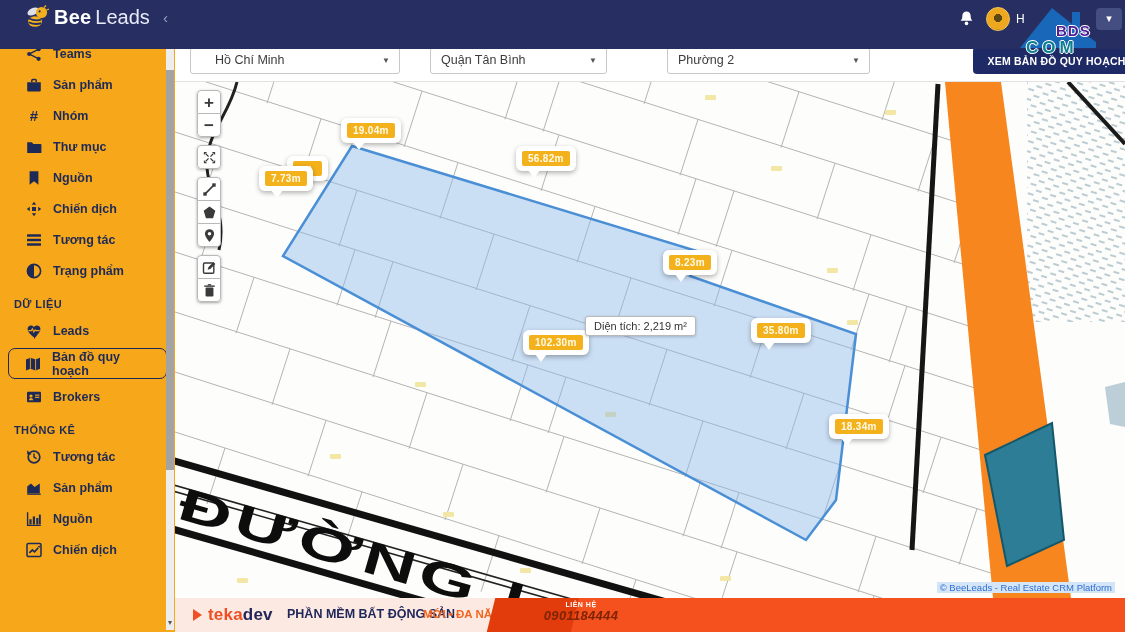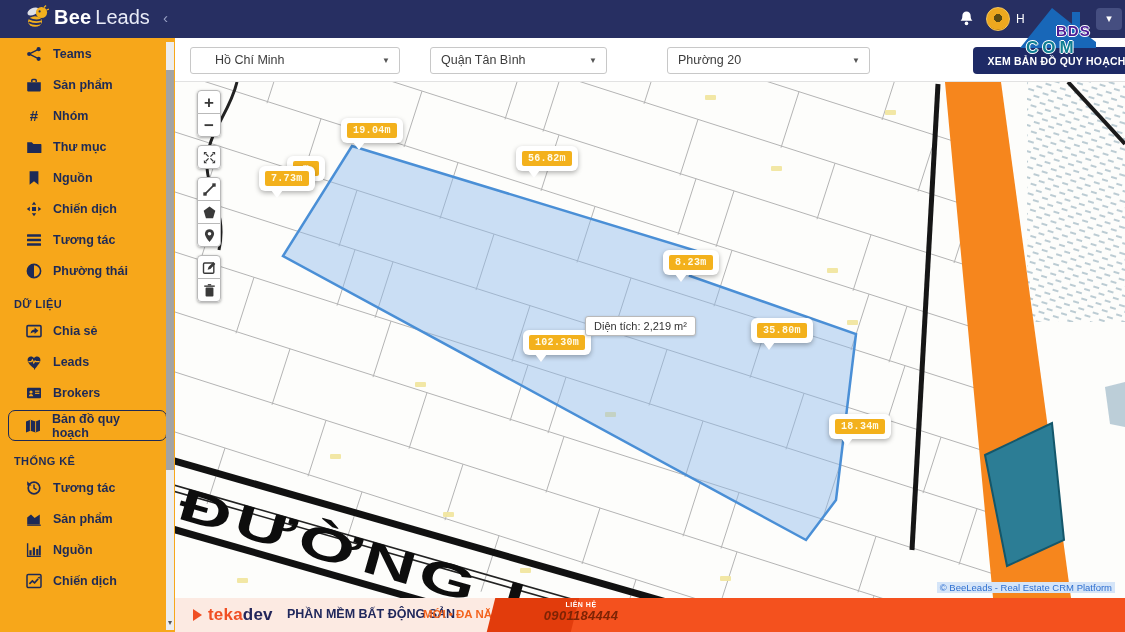--- a/index.html
+++ b/index.html
@@ -1,19 +1,19 @@
 <!DOCTYPE html>
 <html style="--navy: #272f62; --sidebar_orange: #f7a71a; --button_navy: #1e2a66; --chip_yellow: #f3b11c; --polygon_blue: #4a8fd6; --polygon_fill: #8cb9eb; --road_orange: #f6861d; --teal: #2c7d95; --footer_orange: #f4511e;"><head>
 <meta charset="utf-8">
 <style>
   html,body{margin:0;padding:0;background:#000;}
   .stage{position:relative;width:1125px;height:632px;overflow:hidden;background:#fff;
          font-family:"Liberation Sans","DejaVu Sans",sans-serif;-webkit-font-smoothing:antialiased;}
   
-  .topbar{position:absolute;left:0;top:0;width:1125px;height:38px;background:var(--navy,#272f62);z-index:30;}
+  .topbar{position:absolute;left:0;top:0;width:1125px;height:49px;background:var(--navy,#272f62);z-index:30;}
   .logo{position:absolute;left:24px;top:4px;display:flex;align-items:center;gap:4px;cursor:pointer;}
   .logo .lb{color:#fff;font-weight:bold;font-size:20px;letter-spacing:.2px;}
   .logo .ll{color:#e8ebf7;font-weight:300;font-size:20px;}
   .collapse{position:absolute;left:163px;top:9px;color:#9aa2c6;font-size:15px;cursor:pointer;}
   .bell{position:absolute;left:958px;top:10px;width:17px;height:17px;color:#fff;}
   .avatar{position:absolute;left:986px;top:7px;width:24px;height:24px;border-radius:50%;
           background:radial-gradient(circle at 50% 45%, #5a4a12 0 24%, #eda81f 25% 70%, #c88a12 71% 100%);
           border:1.5px solid #f5c65a;box-sizing:border-box;cursor:pointer;}
   .uname-l{position:absolute;left:1016px;top:12px;color:#fff;font-size:12px;}
   .uname-r{position:absolute;left:1072px;top:12px;color:#fff;font-size:12px;}
@@ -44,21 +44,21 @@
   .map svg.base{position:absolute;left:0;top:0;}
   .mtb{position:absolute;left:22px;top:8px;z-index:8;}
   .mtb-group{margin-bottom:8px;border-radius:4px;box-shadow:0 1px 3px rgba(0,0,0,.35);}
   .mtb-btn{width:24px;height:24px;background:#fff;border:1px solid #b9b9b9;box-sizing:border-box;color:#3a3a3a;
            display:flex;align-items:center;justify-content:center;cursor:pointer;margin-top:-1px;}
   .mtb-group .mtb-btn:first-child{margin-top:0;border-radius:4px 4px 0 0;}
   .mtb-group .mtb-btn:last-child{border-radius:0 0 4px 4px;}
   .mtb-group .mtb-btn:only-child{border-radius:4px;}
   .mtb-btn svg{width:15px;height:15px;display:block;}
   .mtb-txt{font-size:17px;font-weight:bold;line-height:1;}
-  .bub{position:absolute;background:#fff;border-radius:6px;padding:5px 6px;box-shadow:0 2px 5px rgba(0,0,0,.3);z-index:6;font-family:Liberation Mono, monospace;}
+  .bub{position:absolute;background:#fff;border-radius:6px;padding:5px 6px;box-shadow:0 2px 5px rgba(0,0,0,.3);z-index:6;}
   .bub:after{content:"";position:absolute;left:12px;bottom:-7px;border-left:6px solid transparent;
              border-right:6px solid transparent;border-top:8px solid #fff;}
   .bub .chip{display:block;background:var(--chip_yellow,#f3b11c);color:#fffbe8;font-weight:bold;font-size:10px;
              padding:2px 6px;border-radius:2px;letter-spacing:.3px;white-space:nowrap;}
   .bub.partial{z-index:5;} .bub.partial .chip{padding:2px 10px;}
   .areatip{position:absolute;background:#fff;border:1px solid #b9b9b9;border-radius:3px;padding:3px 8px;
            font-size:11px;color:#333;box-shadow:0 1px 3px rgba(0,0,0,.2);z-index:7;white-space:nowrap;}
   .attr{position:absolute;right:10px;bottom:5px;font-size:9.5px;color:#2e6fd0;background:#d5e5f8;
         padding:0 3px;z-index:7;}
   
@@ -174,61 +174,52 @@
         </span>
         <span>Tương tác</span>
       </div>
       <div class="sb-item">
         <span class="ic">
           <svg viewBox="0 0 16 16" fill="currentColor">
             <circle cx="8" cy="8" r="6.6" fill="none" stroke="currentColor" stroke-width="1.6"></circle>
             <path d="M8 1.4a6.6 6.6 0 000 13.2z"></path>
           </svg>
         </span>
-        <span>Phường thái</span>
+        <span>Trạng phẩm</span>
       </div>
       <div class="sb-head">DỮ LIỆU</div>
-      <div class="sb-item">
-        <span class="ic">
-          <svg viewBox="0 0 16 16" fill="currentColor">
-            <rect x="1" y="2.6" width="14" height="11" rx="1.2" fill="none" stroke="currentColor" stroke-width="1.6"></rect>
-            <path d="M4.6 10.6c.2-2.8 1.8-4 4-4.1V4.6l3.8 3.2-3.8 3.2V9.2c-1.6 0-2.9.3-4 1.4z"></path>
-          </svg>
-        </span>
-        <span>Chia sẻ</span>
-      </div>
       <div class="sb-item">
         <span class="ic">
           <svg viewBox="0 0 16 16" fill="currentColor">
             <path d="M8 14.2C5 11.8 1.6 9 1.6 5.9c0-2 1.5-3.5 3.3-3.5C6.2 2.4 7.4 3 8 4c.6-1 1.8-1.6 3.1-1.6 1.8 0 3.3 1.5 3.3 3.5 0 3.1-3.4 5.9-6.4 10.3z"></path>
             <path d="M2.4 7.6h3l1-1.8 1.4 3.2 1.3-2.2.8.8h3.7" fill="none" stroke="#f7a71a" stroke-width="1.1"></path>
           </svg>
         </span>
         <span>Leads</span>
+      </div>
+      <div class="sb-item sel">
+        <span class="ic">
+          <svg viewBox="0 0 16 16" fill="currentColor">
+            <path d="M1 3.4l4.4-1.6 5.2 1.6L15 1.8v11l-4.4 1.6-5.2-1.6L1 14.4z"></path>
+            <path d="M5.4 1.8v11M10.6 3.4v11" stroke="#f7a71a" stroke-width=".9" fill="none"></path>
+          </svg>
+        </span>
+        <span>Bản đồ quy hoạch</span>
       </div>
       <div class="sb-item">
         <span class="ic">
           <svg viewBox="0 0 16 16" fill="currentColor">
             <rect x="1" y="2.8" width="14" height="10.4" rx="1"></rect>
             <circle cx="5" cy="7" r="1.6" fill="#f7a71a"></circle>
             <path d="M2.8 11.2c.3-1.5 1.2-2.2 2.2-2.2s1.9.7 2.2 2.2z" fill="#f7a71a"></path>
             <rect x="9" y="5.6" width="4.4" height="1.1" fill="#f7a71a"></rect>
             <rect x="9" y="7.8" width="4.4" height="1.1" fill="#f7a71a"></rect>
           </svg>
         </span>
         <span>Brokers</span>
-      </div>
-      <div class="sb-item sel">
-        <span class="ic">
-          <svg viewBox="0 0 16 16" fill="currentColor">
-            <path d="M1 3.4l4.4-1.6 5.2 1.6L15 1.8v11l-4.4 1.6-5.2-1.6L1 14.4z"></path>
-            <path d="M5.4 1.8v11M10.6 3.4v11" stroke="#f7a71a" stroke-width=".9" fill="none"></path>
-          </svg>
-        </span>
-        <span>Bản đồ quy hoạch</span>
       </div>
       <div class="sb-head">THỐNG KÊ</div>
       <div class="sb-item">
         <span class="ic">
           <svg viewBox="0 0 16 16" fill="currentColor">
             <circle cx="8" cy="8" r="5.8" fill="none" stroke="currentColor" stroke-width="1.7"></circle>
             <path d="M1.2 1.2v4.4h4.4z"></path>
             <path d="M8 4.6V8l2.6 1.6" fill="none" stroke="currentColor" stroke-width="1.4"></path>
           </svg>
         </span>
@@ -274,21 +265,21 @@
   <div class="filterbar">
     <div class="dd dd1">
       <span>Hồ Chí Minh</span>
       <span class="caret">▼</span>
     </div>
     <div class="dd dd2">
       <span>Quận Tân Bình</span>
       <span class="caret">▼</span>
     </div>
     <div class="dd dd3">
-      <span>Phường 20</span>
+      <span>Phường 2</span>
       <span class="caret">▼</span>
     </div>
     <button class="act-btn">XEM BẢN ĐỒ QUY HOẠCH</button>
   </div>
 
   <div class="map">
     <svg class="base" width="950" height="516" viewBox="0 0 950 516">
       <defs>
         <pattern id="hatch" width="15" height="10" patternUnits="userSpaceOnUse" patternTransform="rotate(17)">
           <path d="M0 2h6M8 7h6" stroke="#a6bcc6" stroke-width="1.4"></path>

